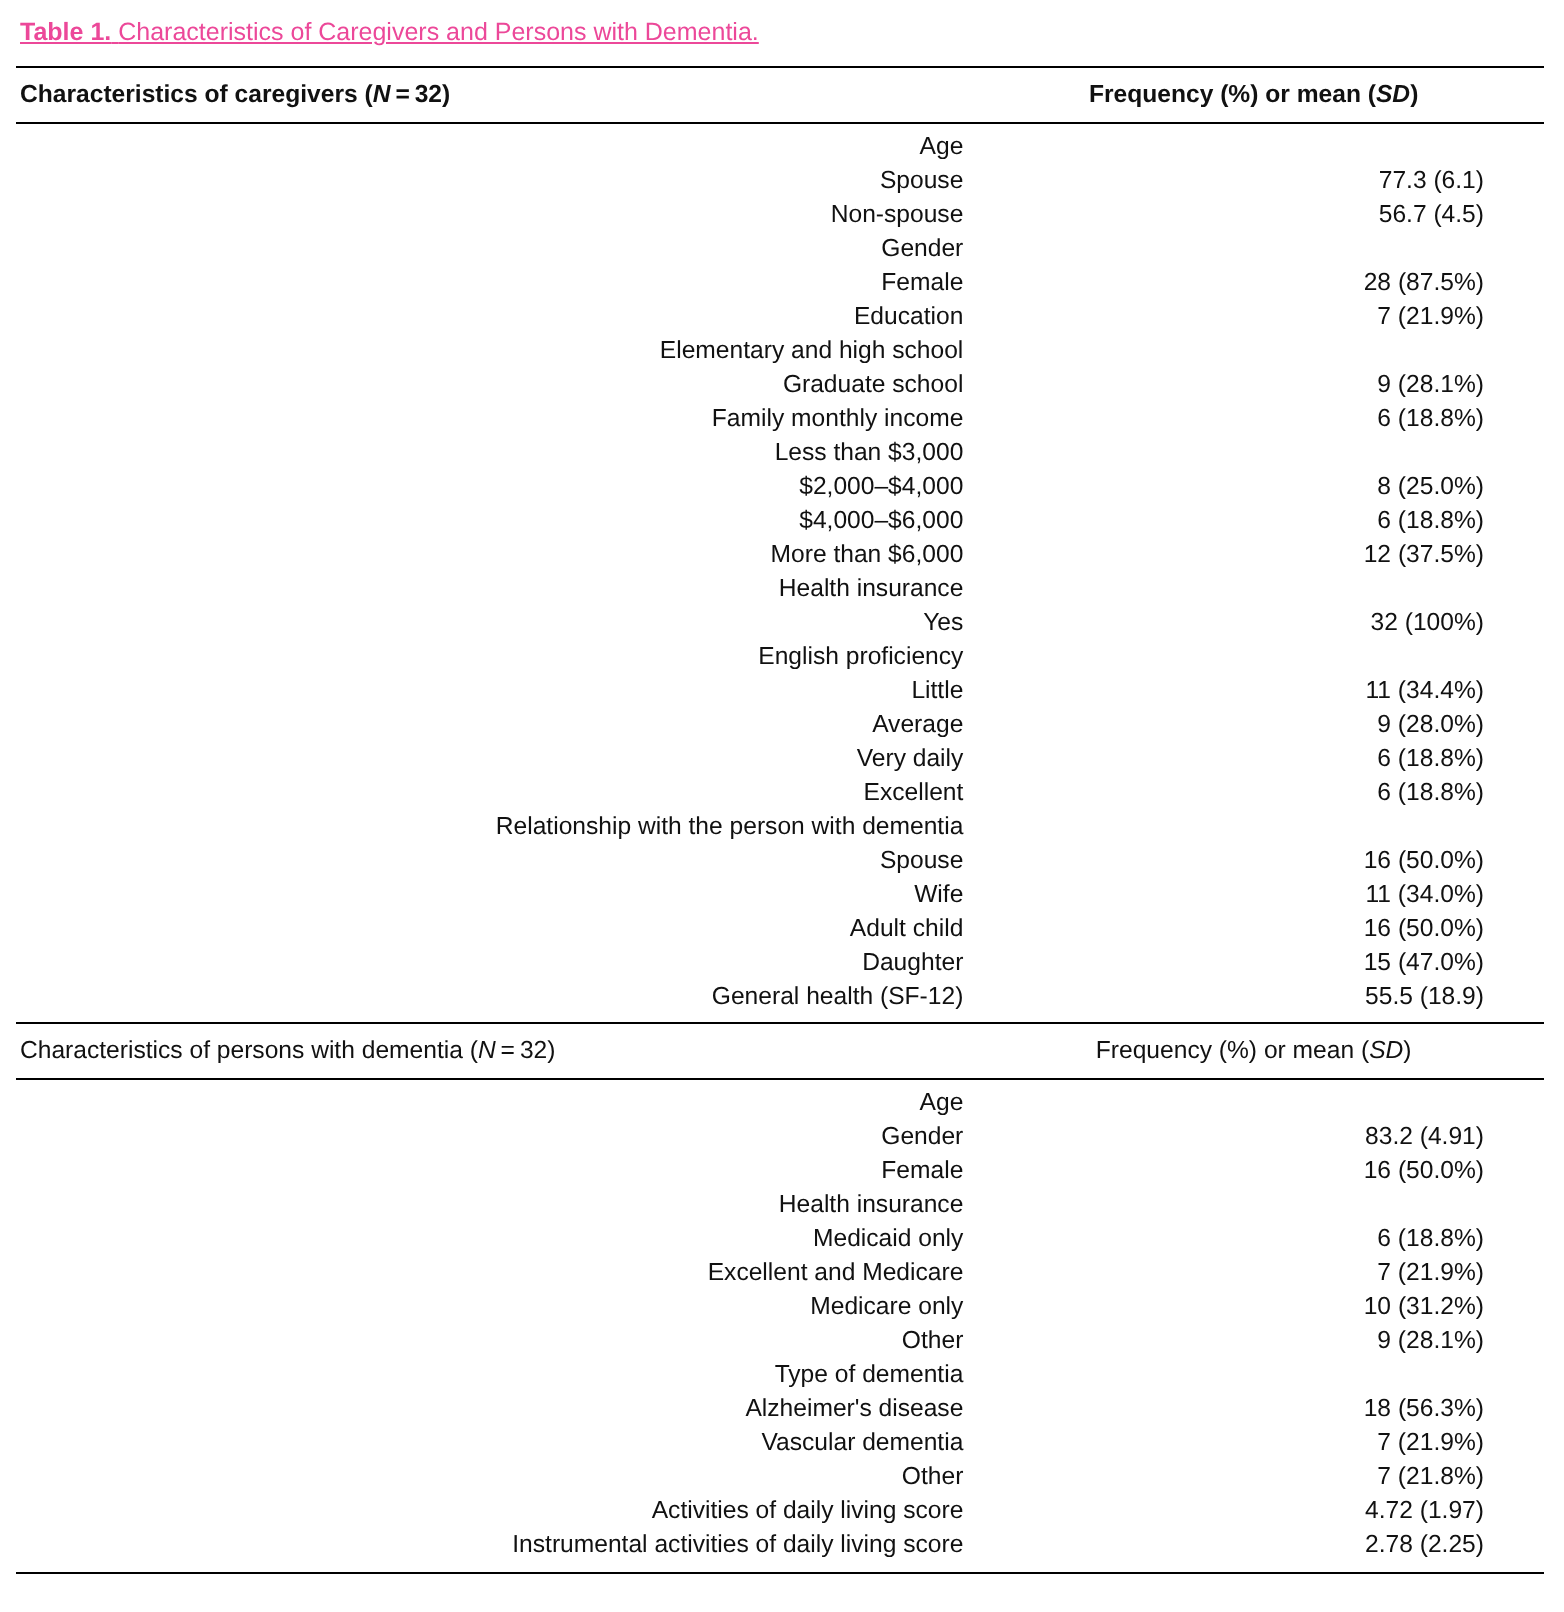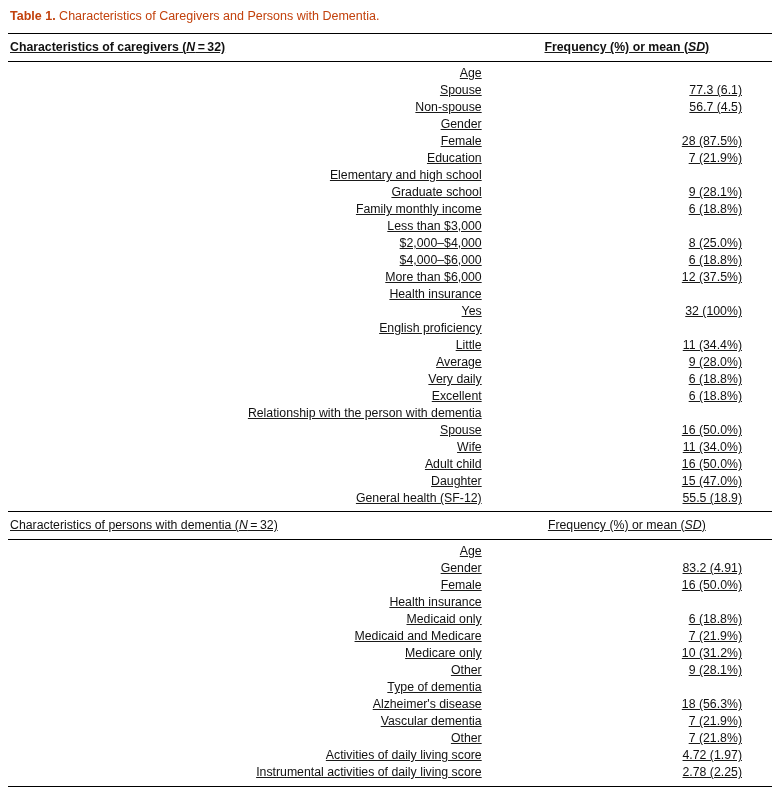--- a/index.html
+++ b/index.html
@@ -13,29 +13,29 @@
   .page {
     width: 782px; height: 806px;
     padding: 8px 10px 0 8px;
     background: #ffffff;
   }
   .table-title {
     font-size: 12.5px;
     line-height: 16px;
     padding-left: 2px;
     margin-bottom: 9px;
-    color: #c2410c;
+    color: #ec4899;
+    text-decoration: underline;
   }
   .table-title .bold { font-weight: 700; }
 
   table.char-table {
     width: 100%;
     border-collapse: collapse;
     table-layout: fixed;
-    text-decoration: underline;
   }
   col.c-label { width: 62%; }
   col.c-value { width: 38%; }
 
   thead tr {
     border-top: 1.5px solid #000;
     border-bottom: 1px solid #000;
   }
   th {
     font-size: 12.3px;
@@ -215,21 +215,21 @@
         </tr>
         <tr>
           <td class="label-col">Health insurance</td>
           <td class="value-col"></td>
         </tr>
         <tr>
           <td class="label-col indent">Medicaid only</td>
           <td class="value-col">6 (18.8%)</td>
         </tr>
         <tr>
-          <td class="label-col indent">Medicaid and Medicare</td>
+          <td class="label-col indent">Excellent and Medicare</td>
           <td class="value-col">7 (21.9%)</td>
         </tr>
         <tr>
           <td class="label-col indent">Medicare only</td>
           <td class="value-col">10 (31.2%)</td>
         </tr>
         <tr>
           <td class="label-col indent">Other</td>
           <td class="value-col">9 (28.1%)</td>
         </tr>

